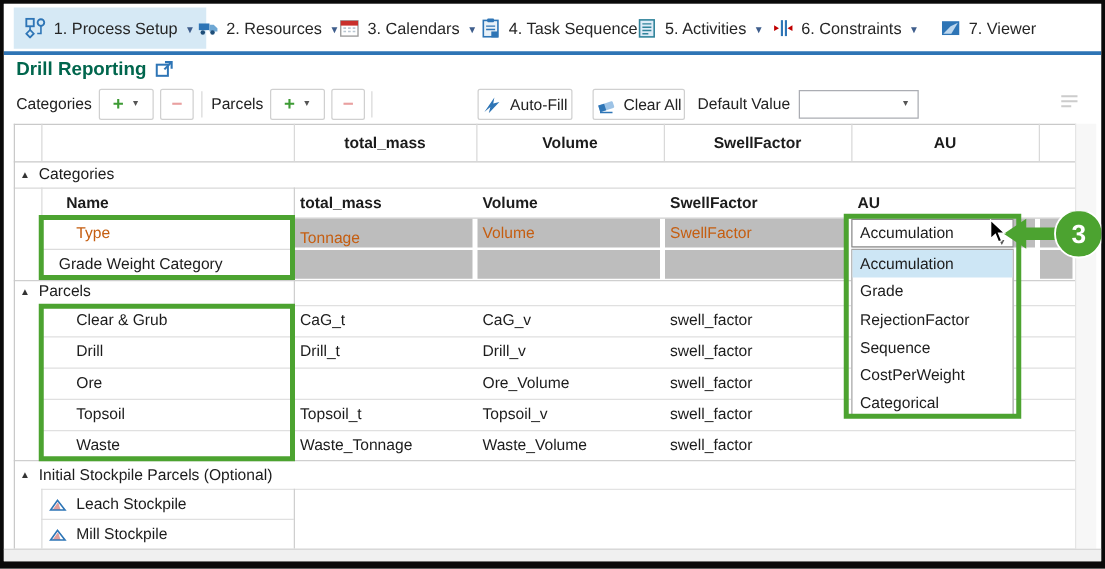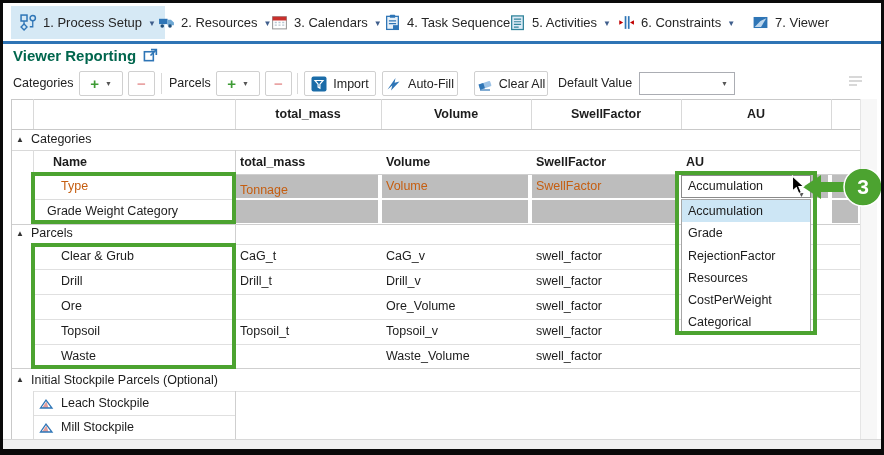--- a/index.html
+++ b/index.html
@@ -113,21 +113,21 @@
       <svg width="17" height="17" viewBox="0 0 16 16">
           <rect x="1.5" y="2.8" width="13" height="10.4" fill="#2E75B6"></rect>
           <polygon points="2.5,12.2 8.5,12.2 13.5,4 8,6.5" fill="#BDD7EE"></polygon>
         </svg>
       <span>7. Viewer</span>
     </div>
   </div>
   <div class="tabunderline"></div>
 
   <div class="title">
-    <span>Viewer Reporting</span>
+    <span>Drill Reporting</span>
     <svg width="15" height="15" viewBox="0 0 16 16">
         <rect x="1.5" y="4" width="9.5" height="9.5" fill="none" stroke="#2E75B6" stroke-width="1.7"></rect>
         <path d="M8.5 1.8 h5.7 v5.7" fill="none" stroke="#2E75B6" stroke-width="1.8"></path>
         <path d="M13.8 2.2 L8 8" stroke="#2E75B6" stroke-width="1.8"></path>
       </svg>
   </div>
 
   <div class="tlabel" style="left:10px">Categories</div>
   <div class="tbtn" style="left:76px;width:44px">
       <span class="plus">+</span>
@@ -139,27 +139,20 @@
   <div class="tsep" style="left:158px"></div>
   <div class="tlabel" style="left:166px">Parcels</div>
   <div class="tbtn" style="left:213px;width:44px">
       <span class="plus">+</span>
       <span class="smallcaret">▼</span>
     </div>
   <div class="tbtn" style="left:262px;width:27px">
       <span class="minus">−</span>
     </div>
   <div class="tsep" style="left:294px"></div>
-  <div class="tbtn" style="left:301px;width:72px">
-    <svg width="16" height="16" viewBox="0 0 16 16">
-        <rect x="0.5" y="0.5" width="15" height="15" rx="2" fill="#1B6CA8"></rect>
-        <path d="M4 4.5 h8 l-3.1 3.7 v4 l-1.8 -1.1 v-2.9 z" fill="none" stroke="#fff" stroke-width="1.2"></path>
-      </svg>
-    <span>Import</span>
-  </div>
   <div class="tbtn" style="left:379px;width:76px">
     <svg width="16" height="16" viewBox="0 0 16 16">
         <polygon points="1.5,13.5 9.5,2 8.6,6.8 13.5,5.6 5,14.5 6.3,9.5" fill="#2E75B6"></polygon>
       </svg>
     <span>Auto-Fill</span>
   </div>
   <div class="tbtn" style="left:471px;width:74px">
     <svg width="16" height="16" viewBox="0 0 16 16">
         <g transform="rotate(-18 8 9)">
           <rect x="2" y="6.5" width="12" height="5.5" rx="1" fill="#9DC3E6"></rect>
@@ -256,20 +249,21 @@
   <div class="txt" style="left:58px;top:291px;line-height:25px">Ore</div>
   <div class="txt" style="left:383px;top:291px;line-height:25px">Ore_Volume</div>
   <div class="txt" style="left:533px;top:291px;line-height:25px">swell_factor</div>
 
   <div class="txt" style="left:58px;top:316px;line-height:25px">Topsoil</div>
   <div class="txt" style="left:237px;top:316px;line-height:25px">Topsoil_t</div>
   <div class="txt" style="left:383px;top:316px;line-height:25px">Topsoil_v</div>
   <div class="txt" style="left:533px;top:316px;line-height:25px">swell_factor</div>
 
   <div class="txt" style="left:58px;top:341px;line-height:24px">Waste</div>
+  <div class="txt" style="left:237px;top:341px;line-height:24px">Waste_Tonnage</div>
   <div class="txt" style="left:383px;top:341px;line-height:24px">Waste_Volume</div>
   <div class="txt" style="left:533px;top:341px;line-height:24px">swell_factor</div>
 
   <div class="grp" style="top:366px;line-height:22px">▲</div>
   <div class="grplbl" style="top:366px;line-height:22px">Initial Stockpile Parcels (Optional)</div>
 
   <svg class="abs" style="left:36px;top:394px" width="16" height="13" viewBox="0 0 16 13">
       <polygon points="3,11 7.5,4.5 9.5,11" fill="#DE9D9D"></polygon>
       <polygon points="1.5,11 7,3.2 13,11" fill="none" stroke="#2E75B6" stroke-width="1.3"></polygon>
     </svg>
@@ -283,21 +277,21 @@
   <div class="bottomstrip"></div>
 
   <div class="dd-combo">
     <span>Accumulation</span>
     <span class="smallcaret" style="position:absolute;right:5px;top:8px">▼</span>
   </div>
   <div class="dd-list">
     <div class="dd-item sel">Accumulation</div>
     <div class="dd-item">Grade</div>
     <div class="dd-item">RejectionFactor</div>
-    <div class="dd-item">Resources</div>
+    <div class="dd-item">Sequence</div>
     <div class="dd-item">CostPerWeight</div>
     <div class="dd-item">Categorical</div>
   </div>
 
   <div class="gbox" style="left:28px;top:169px;width:205px;height:52px"></div>
   <div class="gbox" style="left:28px;top:240px;width:205px;height:126px"></div>
   <div class="gbox" style="left:672px;top:168px;width:142px;height:164px"></div>
 
   <svg class="badge-wrap" style="left:798px;top:166px" width="86" height="40" viewBox="0 0 86 40">
     <polygon points="2,18 20,6 20,13 56,13 56,23 20,23 20,30" fill="#4CA330"></polygon>

